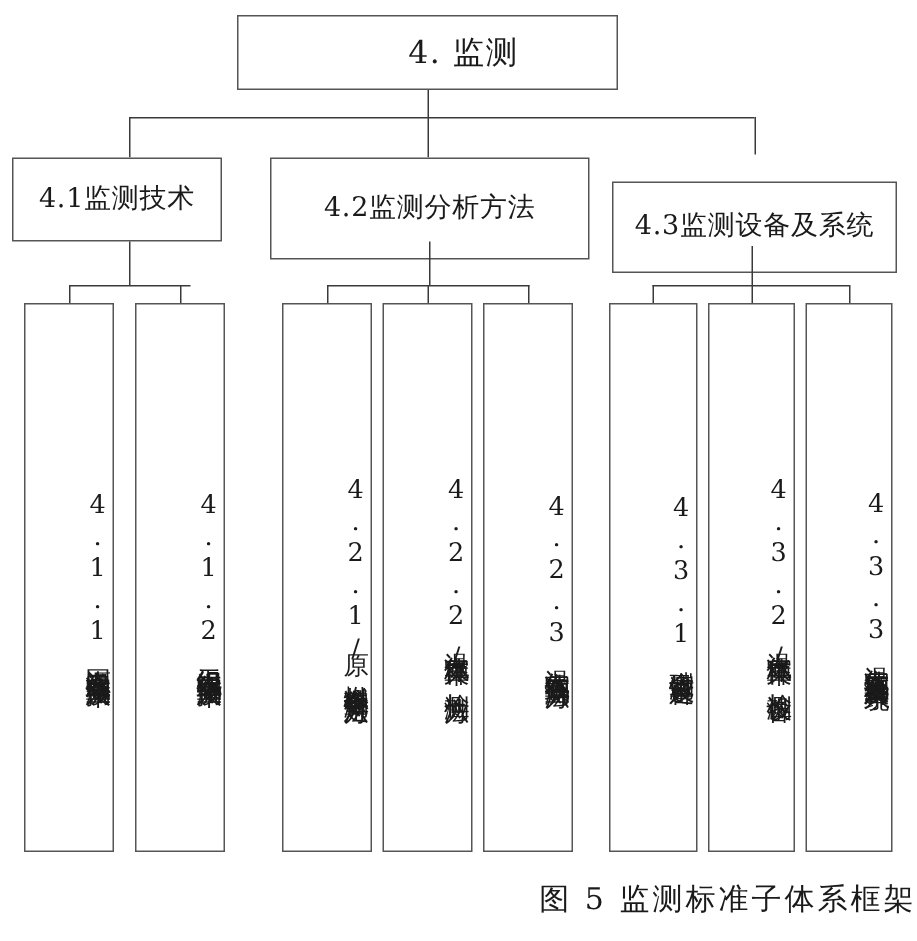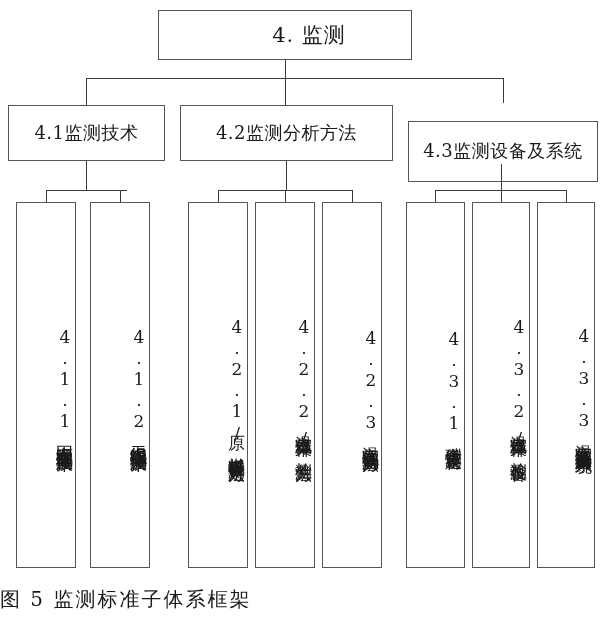--- a/index.html
+++ b/index.html
@@ -25,22 +25,22 @@
     padding-left:48px;
   }
   .box.root{
     left:158px;top:10px;width:254px;height:50px;
     font-size:21px;letter-spacing:1px;
   }
   .box.lvl2{
     font-size:18px;letter-spacing:0.5px;line-height:1.25;
     padding:2px 4px;
   }
-  #node-41{left:8px;  top:105px;width:157px;height:56px;}
-  #node-42{left:180px;top:105px;width:213px;height:56px;}
+  #node-41{left:8px;  top:105px;width:140px;height:56px;}
+  #node-42{left:180px;top:105px;width:213px;height:68px;}
   #node-43{left:408px;top:103px;width:190px;height:61px;margin-top:18px;}
 
   
   .box.leaf{
     top:202px;height:366px;
     font-size:17px;
     letter-spacing:1px;
     line-height:1.04;
     writing-mode:vertical-rl;
     text-orientation:upright;
@@ -63,21 +63,21 @@
   #node-433{left:537px;width:58px;}
 
   
   .ln{position:absolute;background:#3a3a3a;}
   .v{width:1px;}
   .h{height:1px;}
 
   
   #caption{
     position:absolute;left:0;top:586px;width:611px;
-    text-align:left;
+    text-align:right;
     font-size:20px;
     letter-spacing:2px;
     font-family:"DejaVu Serif","Liberation Serif",serif;
   }
 </style>
 </head>
 <body>
 
 <div id="diagram">
 

